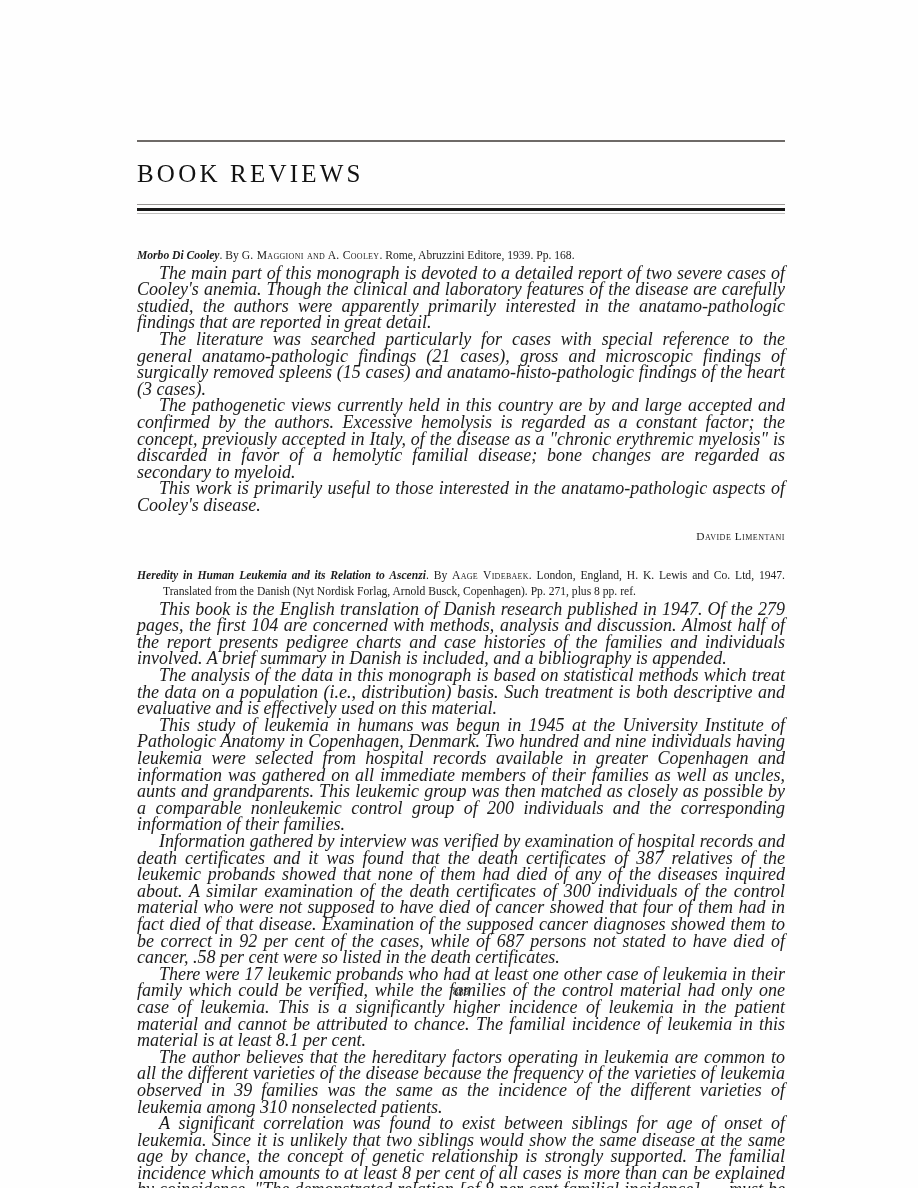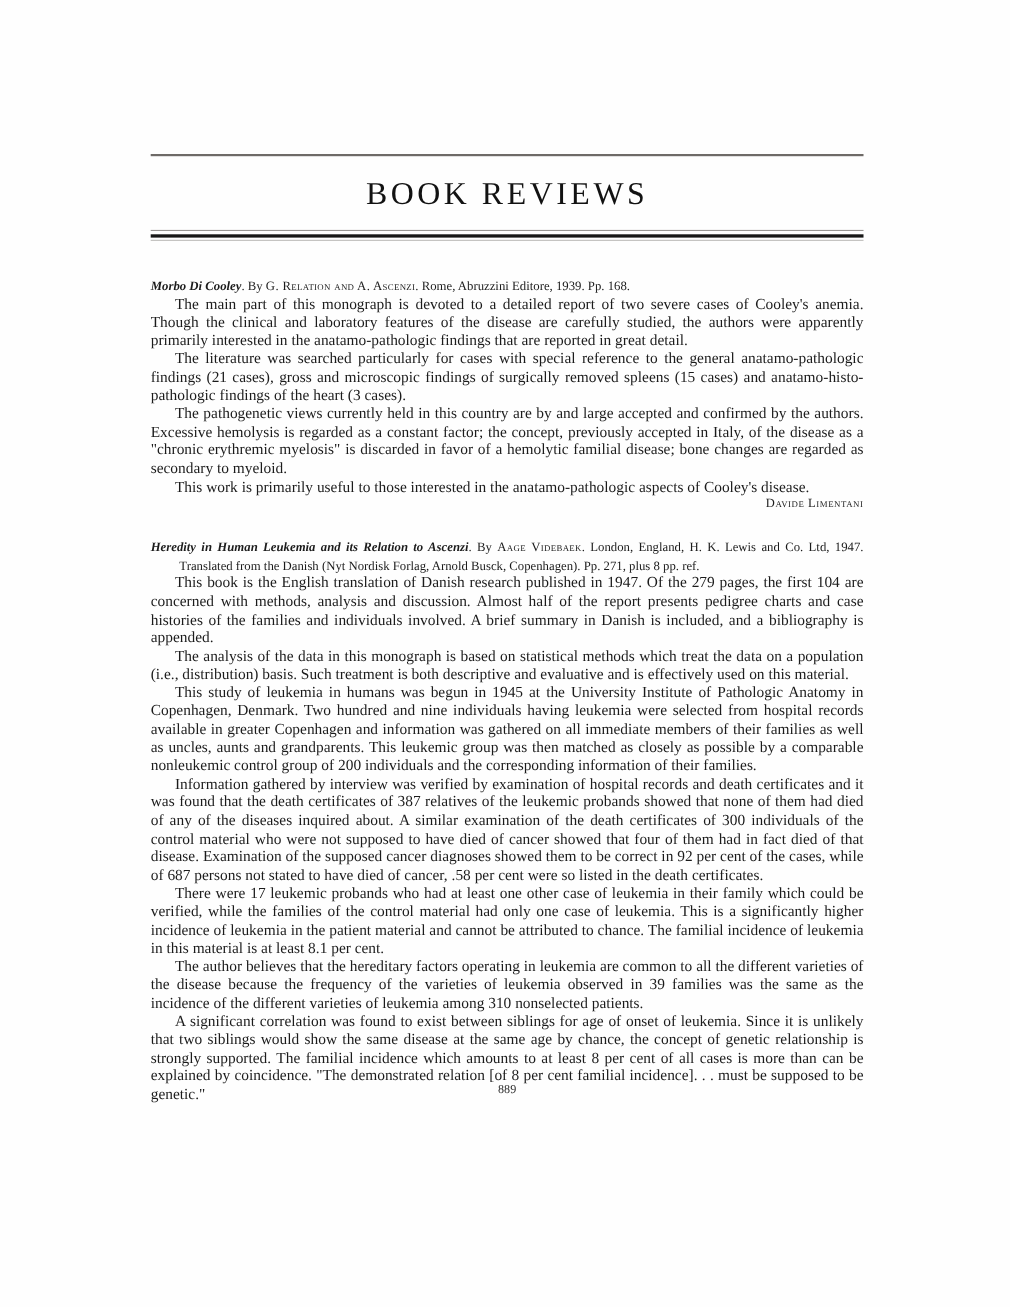--- a/index.html
+++ b/index.html
@@ -32,22 +32,21 @@
   }
 
   
   .rule-top {
     height: 2px;
     background: #55504c;
     opacity: .85;
     margin-bottom: 18px;
   }
   .masthead-title {
-    text-align: center;
-    font-size: 29px;
+    font-size: 25px;
     letter-spacing: 3.2px;
     font-weight: 400;
     color: #121212;
     margin: 0 0 16px 0;
     font-family: "Liberation Serif", "DejaVu Serif", serif;
   }
   .rule-double {
     margin-bottom: 34px;
   }
   .rule-double .r-thin {
@@ -87,32 +86,33 @@
     font-style: italic;
     font-weight: 600;
     font-family: Liberation Serif, serif;
   }
   .smallcaps {
     font-variant: small-caps;
     letter-spacing: .3px;
   }
 
   p.body-par {
-    font-size: 14px;
+    font-size: 18px;
     line-height: 16.6px;
     text-align: justify;
     text-indent: 22px;
     margin: 0;
     hyphens: manual;
+    font-style: italic;
   }
 
   .signature {
     font-size: 11.4px;
     text-align: right;
-    margin-top: 0;
+    margin-top: 16px;
     margin-bottom: 2px;
     font-variant: small-caps;
     letter-spacing: .5px;
   }
 
   .folio {
     position: absolute;
     left: 0;
     top: 845px;
     width: 648px;
@@ -134,21 +134,21 @@
     <div class="rule-double">
       <div class="r-thin"></div>
       <div class="r-gap"></div>
       <div class="r-thick"></div>
       <div class="r-gap2"></div>
       <div class="r-faint"></div>
     </div>
 
     <div class="review">
       <p class="citation flush">
-        <span class="cit-title">Morbo Di Cooley</span><span>. By </span><span class="smallcaps">G. Relation and A. Ascenzi</span><span>. Rome, Abruzzini Editore, 1939. Pp. 168.</span>
+        <span class="cit-title">Morbo Di Cooley</span><span>. By </span><span class="smallcaps">G. Maggioni and A. Cooley</span><span>. Rome, Abruzzini Editore, 1939. Pp. 168.</span>
       </p>
       <p class="body-par">The main part of this monograph is devoted to a detailed report of two severe cases of Cooley's anemia. Though the clinical and laboratory features of the disease are carefully studied, the authors were apparently primarily interested in the anatamo-pathologic findings that are reported in great detail.</p>
       <p class="body-par">The literature was searched particularly for cases with special reference to the general anatamo-pathologic findings (21 cases), gross and microscopic findings of surgically removed spleens (15 cases) and anatamo-histo-pathologic findings of the heart (3 cases).</p>
       <p class="body-par">The pathogenetic views currently held in this country are by and large accepted and confirmed by the authors. Excessive hemolysis is regarded as a constant factor; the concept, previously accepted in Italy, of the disease as a "chronic erythremic myelosis" is discarded in favor of a hemolytic familial disease; bone changes are regarded as secondary to myeloid.</p>
       <p class="body-par">This work is primarily useful to those interested in the anatamo-pathologic aspects of Cooley's disease.</p>
       <div class="signature">Davide Limentani</div>
     </div>
 
     <div class="review">
       <p class="citation">

